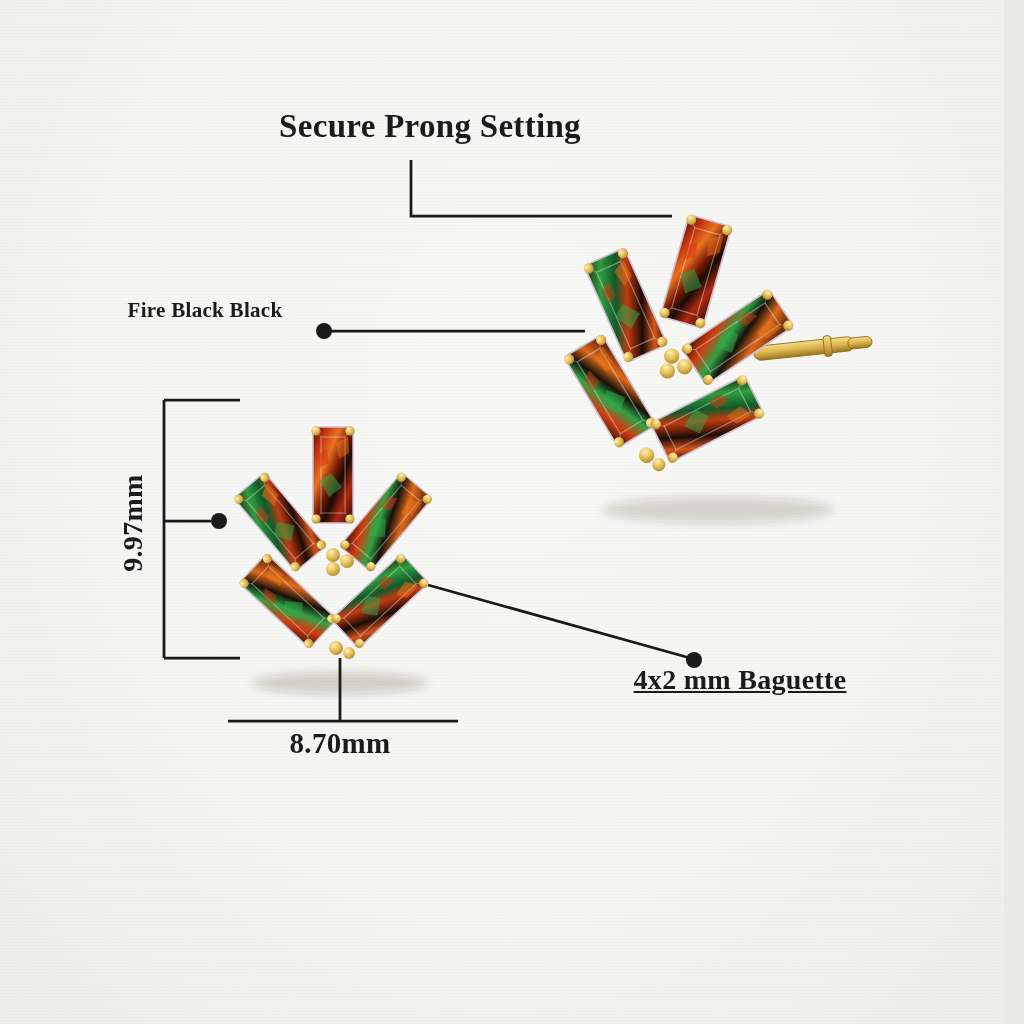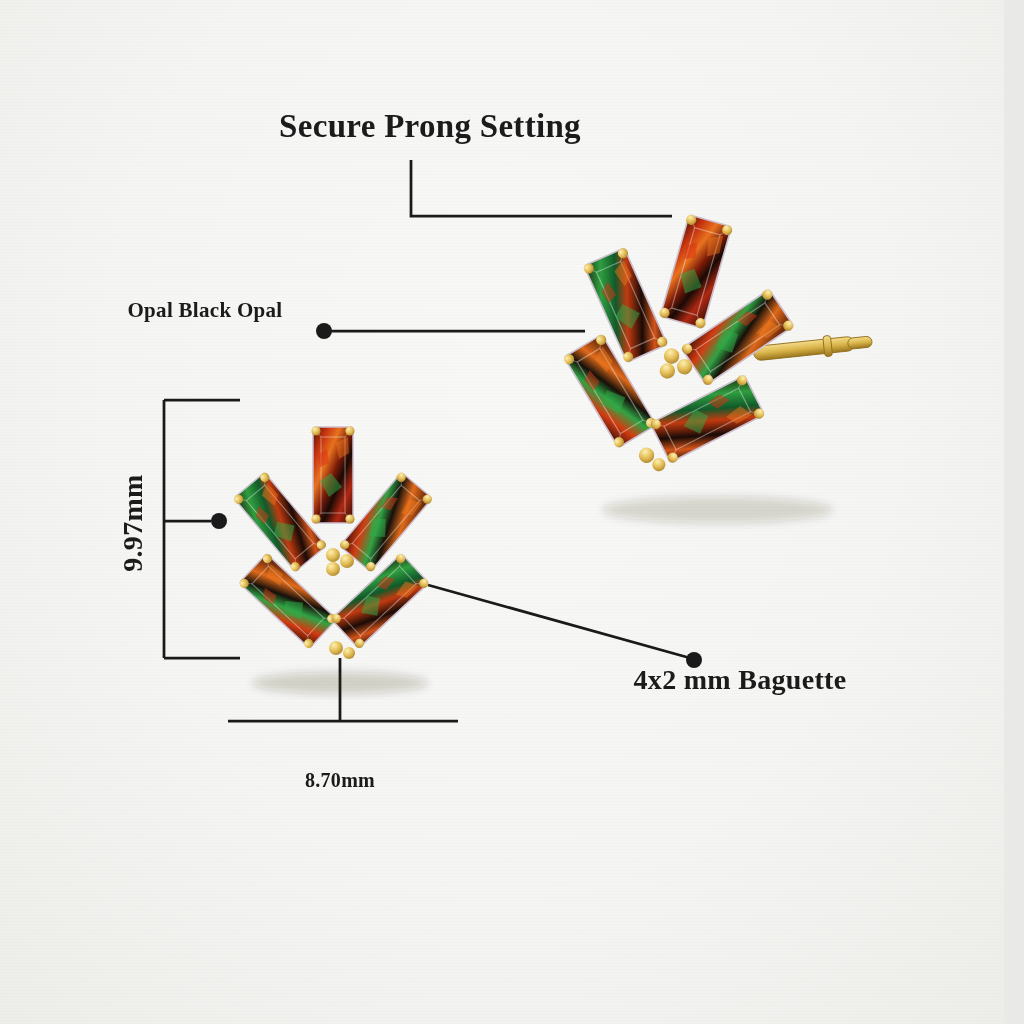--- a/index.html
+++ b/index.html
@@ -18,22 +18,22 @@
   .overlay{position:absolute;left:0;top:0;width:1024px;height:1024px;pointer-events:none;}
   .ann-line{stroke:var(--annotation-line);stroke-width:2.75;fill:none;}
   .ann-dot{fill:var(--annotation-line);}
   .label{
     position:absolute;color:var(--text);font-weight:700;text-align:center;
     letter-spacing:0.3px;white-space:nowrap;
   }
   .title{left:230px;top:108px;width:400px;font-size:33px;}
   .stone-type{left:90px;top:297px;width:230px;font-size:21px;line-height:1.32;white-space:normal;}
   .dim-height{left:60px;top:505px;width:150px;height:36px;font-size:28px;transform:rotate(-90deg);}
-  .dim-width{left:245px;top:727px;width:190px;font-size:20px;margin-top:42px;}
-  .baguette{left:570px;top:664px;width:340px;font-size:28px;}
+  .dim-width{left:245px;top:727px;width:190px;font-size:29px;}
+  .baguette{left:570px;top:664px;width:340px;font-size:28px;text-decoration:underline;}
   .earring{position:absolute;}
   .earring-side{left:525px;top:180px;}
   .earring-front{left:230px;top:405px;}
   .hidden-defs{position:absolute;width:0;height:0;overflow:hidden;}
 </style>
 </head>
 <body>
 
 <div class="canvas">
 
@@ -141,20 +141,20 @@
       <ellipse cx="110" cy="278" rx="88" ry="11" fill="rgba(40,30,20,0.18)" filter="url(#soft)"></ellipse>
       <g>
         <use href="#cluster"></use>
       </g>
     </svg>
   </div>
 
   <div class="label title">Secure Prong Setting</div>
 
   <div class="label stone-type">
-    <div>Opal Black Opal</div>
+    <div>Fire Black Black</div>
   </div>
 
   <div class="label dim-height">9.97mm</div>
   <div class="label dim-width">8.70mm</div>
   <div class="label baguette">4x2 mm Baguette</div>
 
 </div>
 
 </body></html>

